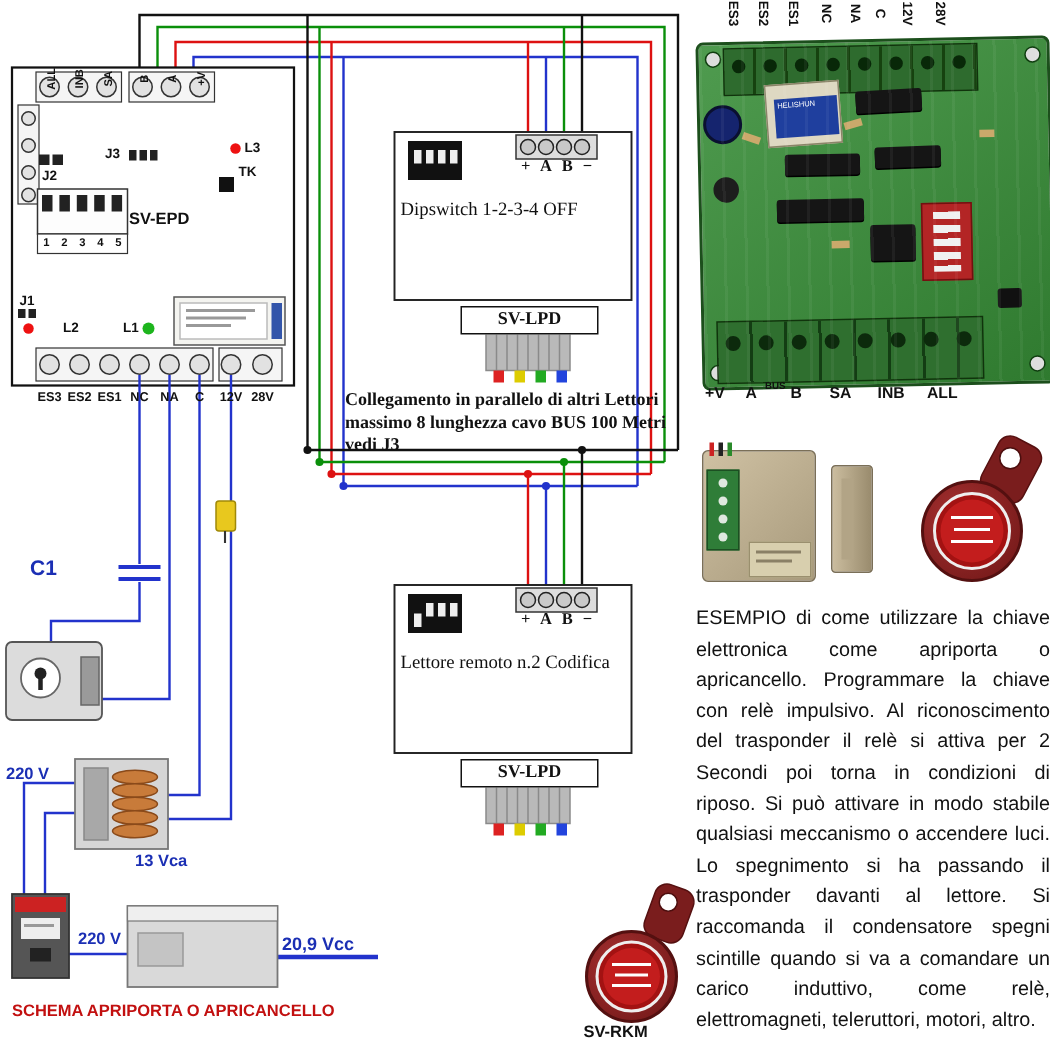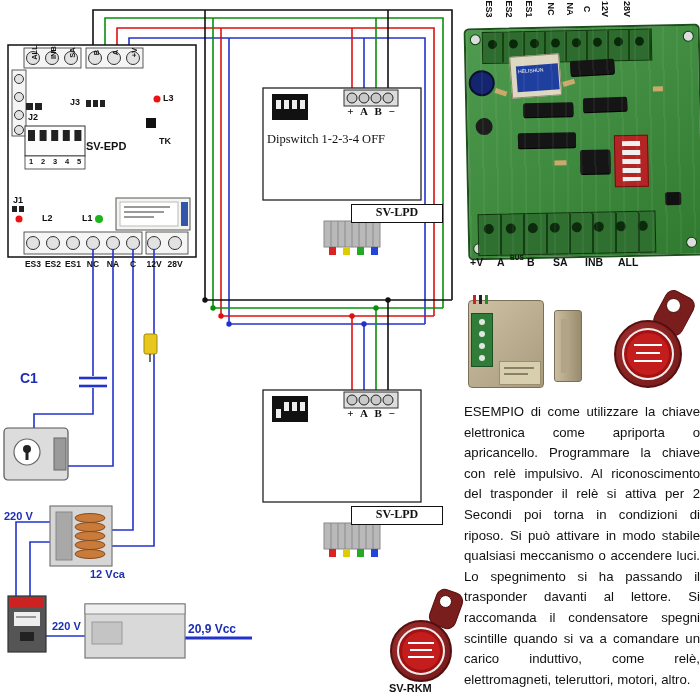--- a/index.html
+++ b/index.html
@@ -9,21 +9,21 @@
   .lbl{position:absolute;white-space:nowrap;}
   .blue-lbl{color:#1b2fb4;font-weight:700;}
   .red-lbl{color:#c21010;font-weight:700;}
   .serif{font-family:"Liberation Serif",serif;}
   .rot-label{position:absolute;width:22px;text-align:center;font-size:7.5px;font-weight:700;
              transform:rotate(-90deg);}
   .pcb-rot{position:absolute;width:26px;text-align:center;font-size:9px;font-weight:700;
            transform:rotate(90deg);}
   .term-lbl{position:absolute;width:22px;text-align:center;font-size:8.5px;font-weight:700;}
   .svlpd-box{position:absolute;border:1.3px solid #111;background:#fff;text-align:center;
-             font-family:"Liberation Serif",serif;font-weight:700;font-size:12px;line-height:15px;margin-left:44px;}
+             font-family:"Liberation Serif",serif;font-weight:700;font-size:12px;line-height:15px;}
   .dot{position:absolute;border-radius:50%;}
   .hole{position:absolute;width:9px;height:9px;border-radius:50%;background:#ddd;border:1px solid #0f3d0f;}
   .ic{position:absolute;background:#151515;border-radius:2px;box-shadow:0 1px 0 #000;}
   .fob-body{position:absolute;border-radius:50%;background:radial-gradient(circle at 35% 35%, #a53030, #6e1616);border:2px solid #541010;}
   .fob-sticker{position:absolute;border-radius:50%;background:#c31d1d;border:2px solid #eee;box-shadow:inset 0 0 0 3px #a31212;}
   .fob-tab{position:absolute;background:#7a1d1d;border-radius:9px;border:1.5px solid #551010;}
   .fob-hole{position:absolute;border-radius:50%;background:#fff;border:1.5px solid #4c0e0e;}
 </style>
 </head>
 <body>
@@ -270,21 +270,21 @@
   <span class="rot-label" style="left:42px;top:48px">INB</span>
   <span class="rot-label" style="left:61px;top:48px">SA</span>
   <span class="rot-label" style="left:85px;top:48px">B</span>
   <span class="rot-label" style="left:104px;top:48px">A</span>
   <span class="rot-label" style="left:123px;top:48px">+V</span>
 
   <span class="lbl" style="left:86px;top:140px;font-size:11px;font-weight:700">SV-EPD</span>
   <span class="lbl" style="left:28px;top:112px;font-size:9px;font-weight:700">J2</span>
   <span class="lbl" style="left:70px;top:97px;font-size:9px;font-weight:700">J3</span>
   <span class="lbl" style="left:163px;top:93px;font-size:9px;font-weight:700">L3</span>
-  <span class="lbl" style="left:159px;top:136px;font-size:9px;font-weight:700">TK</span>
+  <span class="lbl" style="left:159px;top:109px;font-size:9px;font-weight:700">TK</span>
   <span class="lbl" style="left:13px;top:195px;font-size:9px;font-weight:700">J1</span>
   <span class="lbl" style="left:42px;top:213px;font-size:9px;font-weight:700">L2</span>
   <span class="lbl" style="left:82px;top:213px;font-size:9px;font-weight:700">L1</span>
 
   <div class="abs" style="left:25px;top:157px;width:60px;display:flex;justify-content:space-around;font-size:7.5px;font-weight:700">
     <span>1</span>
     <span>2</span>
     <span>3</span>
     <span>4</span>
     <span>5</span>
@@ -303,36 +303,39 @@
     <span style="display:block">Dipswitch 1-2-3-4 OFF</span>
   </div>
   <div class="abs serif" style="left:344px;top:105px;width:54px;display:flex;justify-content:space-around;font-size:11px;font-weight:700">
     <span>+</span>
     <span>A</span>
     <span>B</span>
     <span>−</span>
   </div>
   <div class="svlpd-box" style="left:307px;top:204px;width:90px;height:17px">SV-LPD</div>
 
+  <div class="abs serif" style="left:230px;top:259px;width:226px;font-size:12px;line-height:15px;font-weight:700">Collegamento in parallelo di altri Lettori massimo 8 lunghezza cavo BUS 100 Metri vedi J3</div>
 
   <div class="abs serif" style="left:267px;top:432px;width:152px;font-size:12.5px;line-height:19px">
+    <span style="display:block">Lettore remoto n.2 Codifica</span>
   </div>
   <div class="abs serif" style="left:344px;top:407px;width:54px;display:flex;justify-content:space-around;font-size:11px;font-weight:700">
     <span>+</span>
     <span>A</span>
     <span>B</span>
     <span>−</span>
   </div>
   <div class="svlpd-box" style="left:307px;top:506px;width:90px;height:17px">SV-LPD</div>
 
   <span class="lbl blue-lbl" style="left:20px;top:370px;font-size:14px">C1</span>
   <span class="lbl blue-lbl" style="left:4px;top:510px;font-size:11px">220 V</span>
-  <span class="lbl blue-lbl" style="left:90px;top:568px;font-size:11px">12 Vca</span>
+  <span class="lbl blue-lbl" style="left:90px;top:568px;font-size:11px">13 Vca</span>
   <span class="lbl blue-lbl" style="left:52px;top:620px;font-size:11px">220 V</span>
   <span class="lbl blue-lbl" style="left:188px;top:622px;font-size:12px">20,9 Vcc</span>
+  <span class="lbl red-lbl" style="left:8px;top:668px;font-size:11px">SCHEMA APRIPORTA O APRICANCELLO</span>
 
   <div class="abs" style="left:460px;top:0;width:240px;height:292px;background:#fff">
 
     <span class="pcb-rot" style="left:16px;top:4px">ES3</span>
     <span class="pcb-rot" style="left:36px;top:4px">ES2</span>
     <span class="pcb-rot" style="left:56px;top:4px">ES1</span>
     <span class="pcb-rot" style="left:78px;top:4px">NC</span>
     <span class="pcb-rot" style="left:97px;top:4px">NA</span>
     <span class="pcb-rot" style="left:114px;top:4px">C</span>
     <span class="pcb-rot" style="left:132px;top:4px">12V</span>

